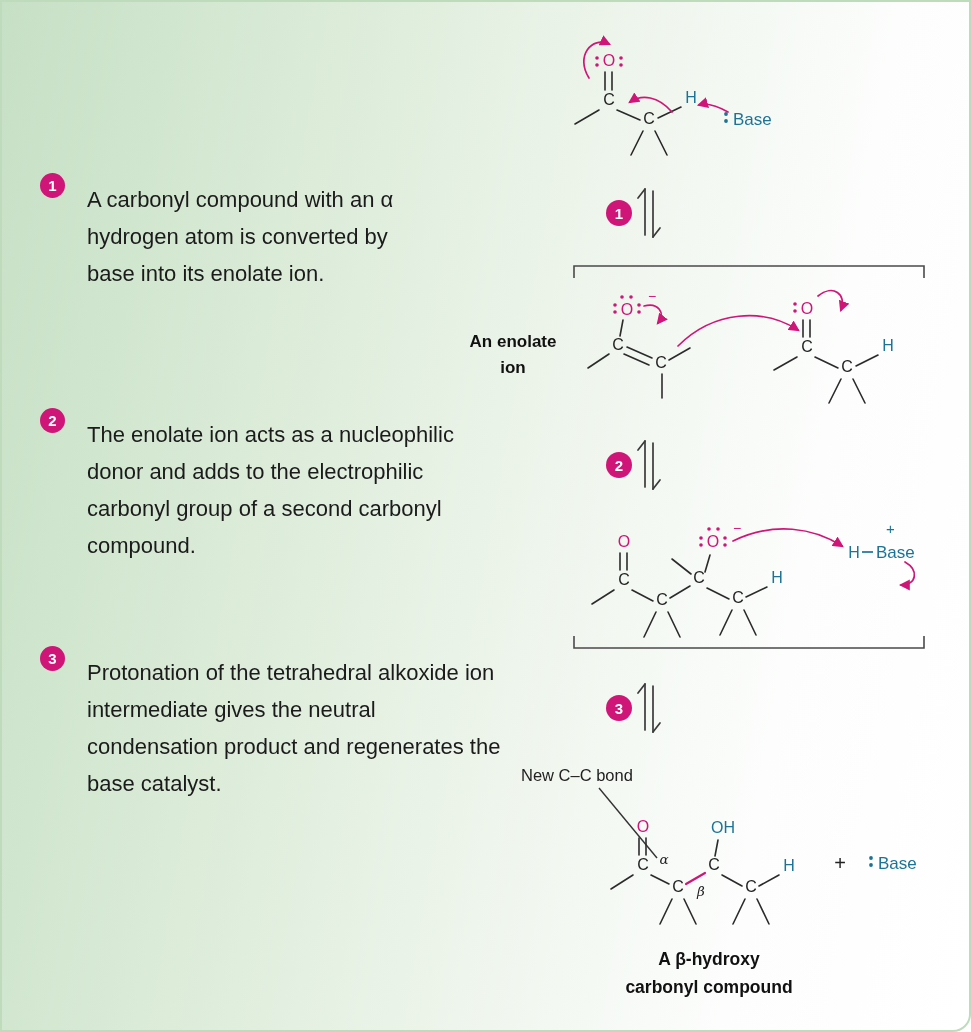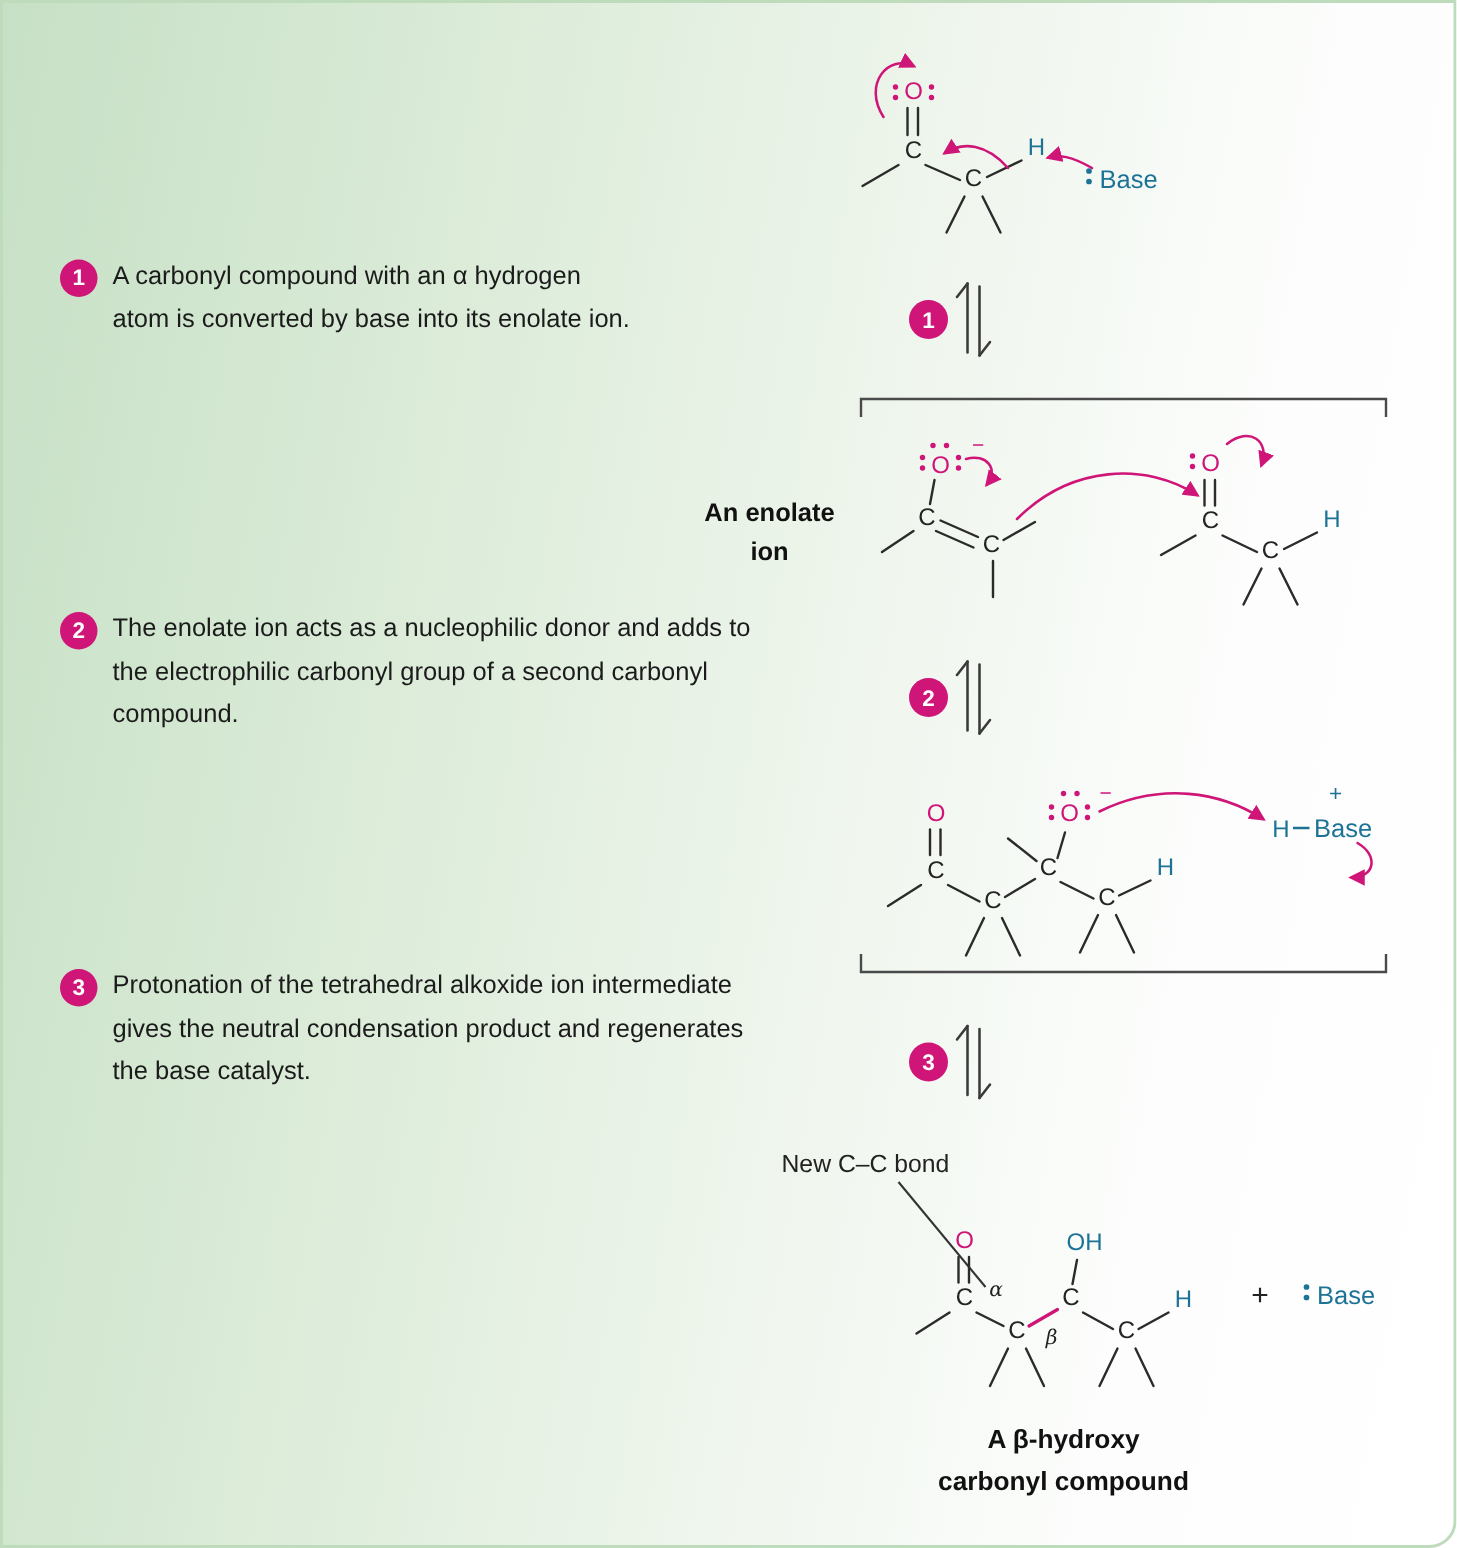--- a/index.html
+++ b/index.html
@@ -14,22 +14,22 @@
     overflow:hidden;
   }
   .step{
     position:absolute;
     display:flex;
     align-items:flex-start;
     gap:10px;
     color:#1b1b1b;
   }
   .step p{
-    margin:0;
-    font-size:17px;
+    margin:12px;
+    font-size:22px;
     line-height:1.68;
     color:#1b1b1b;
   }
   .badge{
     flex:0 0 auto;
     width:25px;height:25px;
     margin-top:3px;
     border-radius:50%;
     background:#cf1578;
     color:#ffffff;

